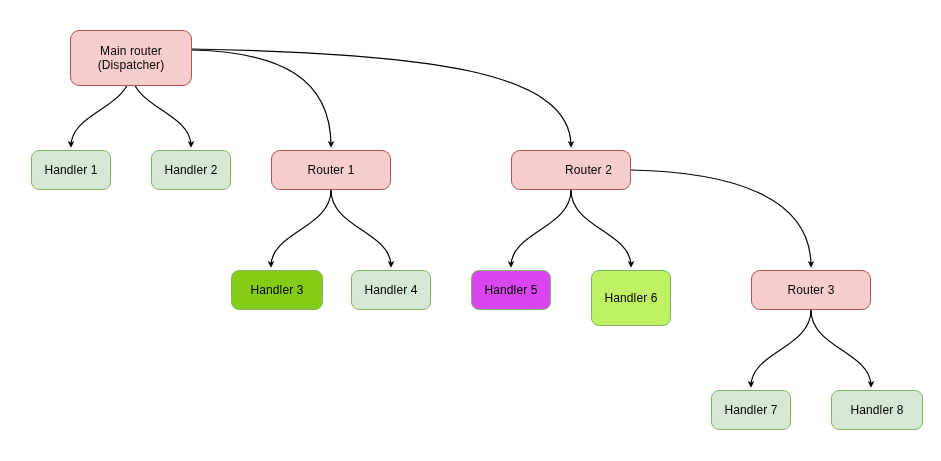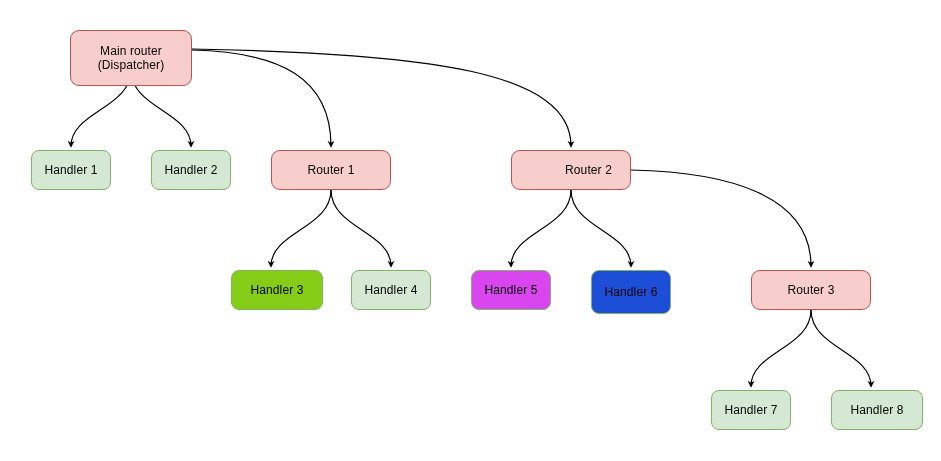--- a/index.html
+++ b/index.html
@@ -97,21 +97,21 @@
       </div>
       <div class="node handler" style="left: 231px; top: 270px; width: 92px; height: 40px; background: #84cc16; border-color: rgb(130, 179, 102);">
         <span class="node-label">Handler 3</span>
       </div>
       <div class="node handler" style="left: 351px; top: 270px; width: 80px; height: 40px; background: rgb(213, 232, 212); border-color: rgb(130, 179, 102);">
         <span class="node-label">Handler 4</span>
       </div>
       <div class="node handler" style="left: 471px; top: 270px; width: 80px; height: 40px; background: #d946ef; border-color: rgb(130, 179, 102);">
         <span class="node-label">Handler 5</span>
       </div>
-      <div class="node handler" style="left: 591px; top: 270px; width: 80px; height: 44px; background: #1d4ed8; border-color: rgb(130, 179, 102);">
+      <div class="node handler" style="left: 591px; top: 270px; width: 80px; height: 56px; background: #bef264; border-color: rgb(130, 179, 102);">
         <span class="node-label">Handler 6</span>
       </div>
       <div class="node router" style="left: 751px; top: 270px; width: 120px; height: 40px; background: rgb(248, 206, 204); border-color: rgb(184, 84, 80);">
         <span class="node-label">Router 3</span>
       </div>
       <div class="node handler" style="left: 711px; top: 390px; width: 80px; height: 40px; background: rgb(213, 232, 212); border-color: rgb(130, 179, 102);">
         <span class="node-label">Handler 7</span>
       </div>
       <div class="node handler" style="left: 831px; top: 390px; width: 92px; height: 40px; background: rgb(213, 232, 212); border-color: rgb(130, 179, 102);">
         <span class="node-label">Handler 8</span>

